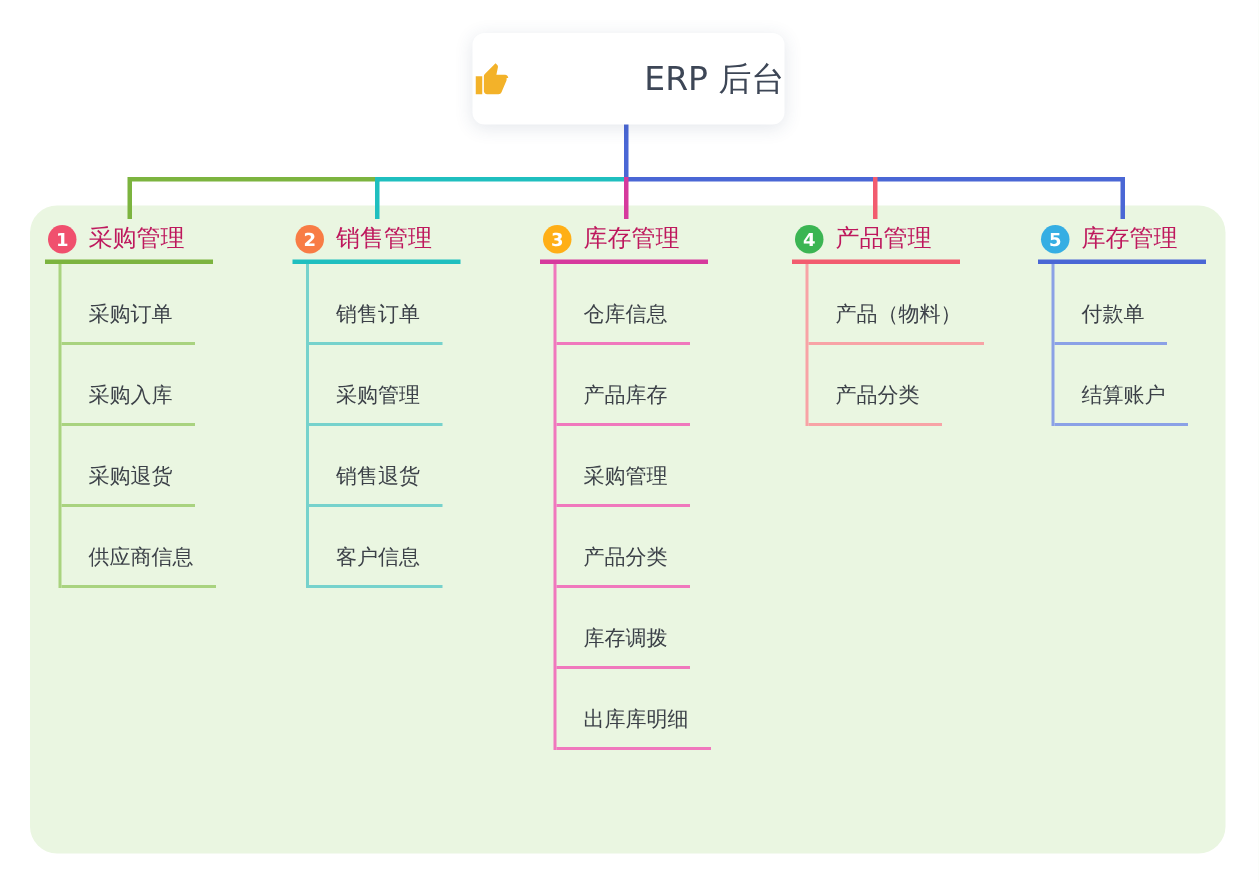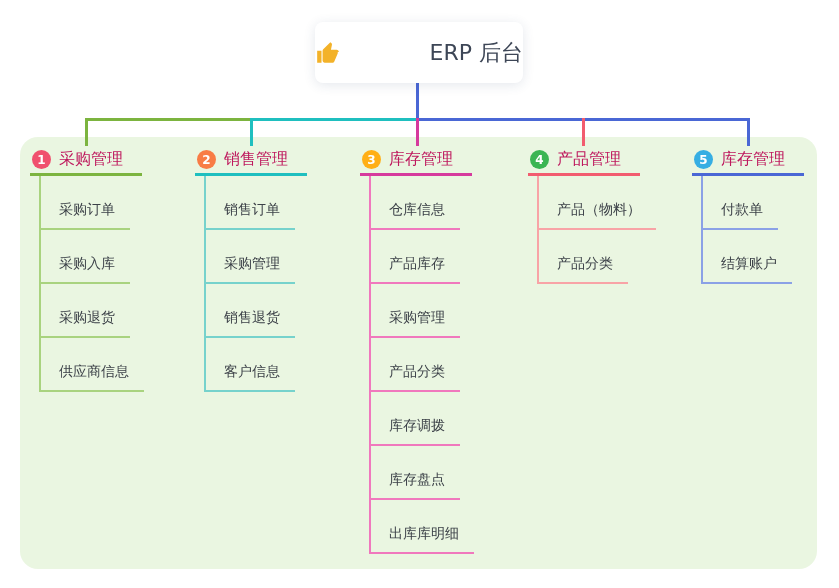--- a/index.html
+++ b/index.html
@@ -132,23 +132,20 @@
       <div class="child">
           <span class="child-label">采购管理</span>
         </div>
       <div class="child">
           <span class="child-label">产品分类</span>
         </div>
       <div class="child">
           <span class="child-label">库存调拨</span>
         </div>
       <div class="child">
-          <span class="child-label">库存盘点</span>
-        </div>
-      <div class="child">
           <span class="child-label">出库库明细</span>
         </div>
     </div>
   </div>
 
   <div class="branch" style="left: 528px; --main: #F25C6F; --light: #F8A3A6;">
     <div class="branch-header">
       <span class="badge" style="background: rgb(59, 181, 83);">4</span>
       <span class="branch-title">产品管理</span>
     </div>

